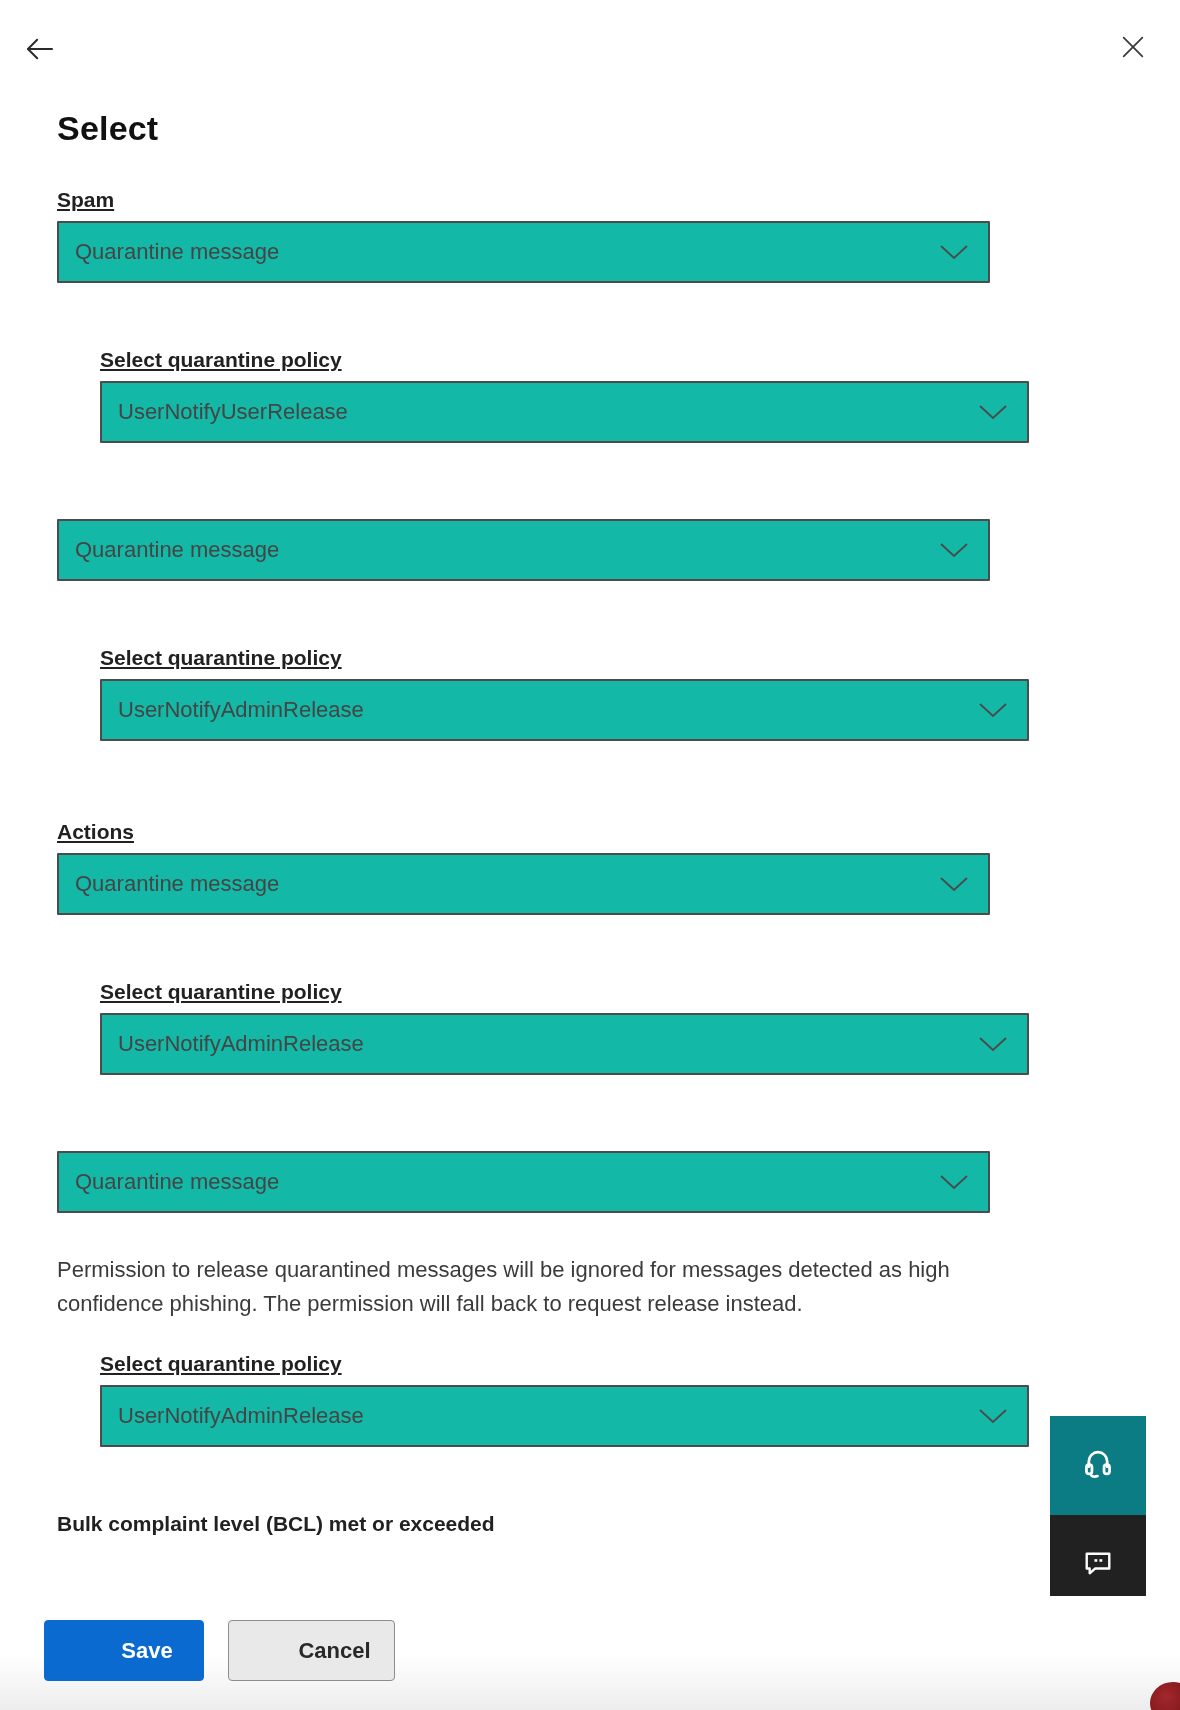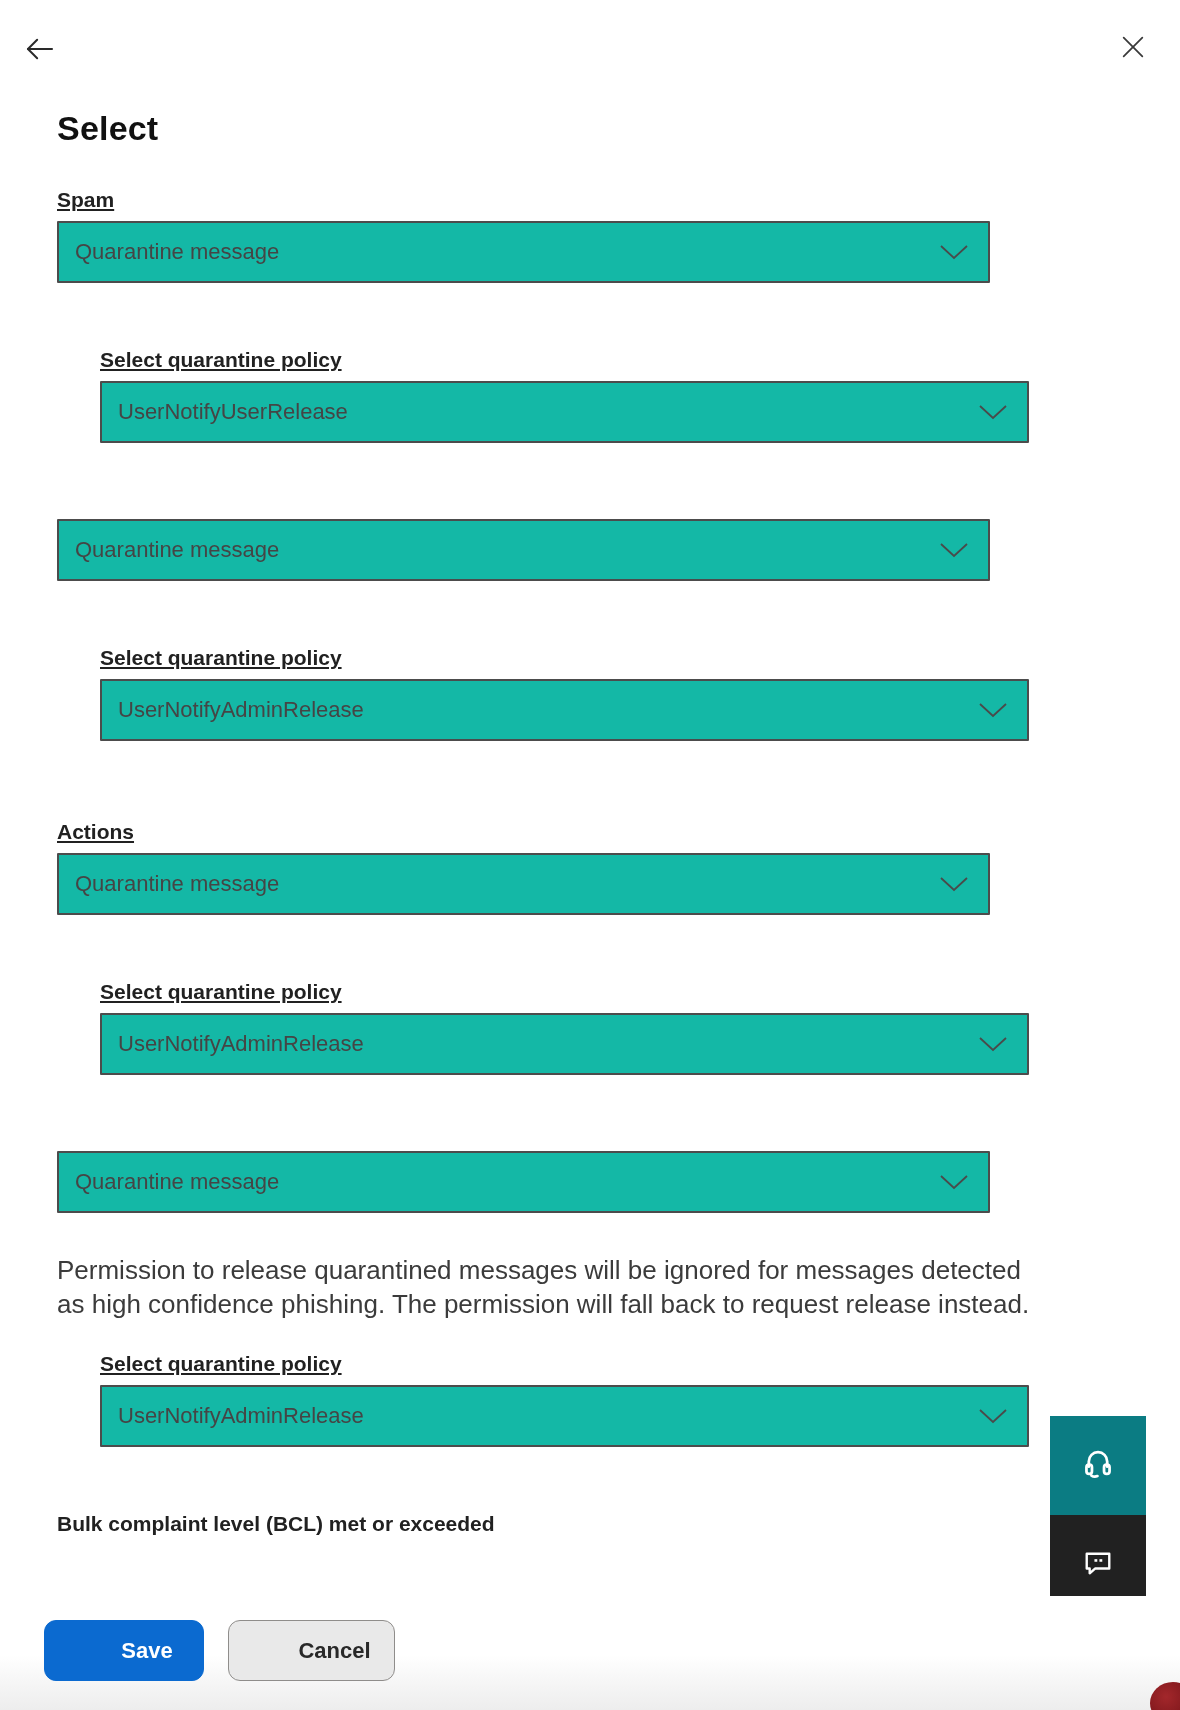--- a/index.html
+++ b/index.html
@@ -20,28 +20,28 @@
   .section-label { font-size:21px; font-weight:700; color:#212121; line-height:30px; margin-bottom:6px;text-decoration:underline; }
 
   .dropdown { position:relative; height:62px; background:#14b8a6; border:2px solid #4c4c4c; border-radius:1px; display:flex; align-items:center; padding:0 56px 0 16px; cursor:pointer; }
   .dropdown .dd-value { font-size:22px; color:#454545; white-space:nowrap; overflow:hidden; text-overflow:ellipsis; }
   .dropdown .chevron { position:absolute; right:20px; top:50%; margin-top:-7px; width:28px; height:15px; display:block; }
 
   .action-dropdown { width:933px; }
   .policy-group { margin-left:43px; margin-top:62px; width:929px; }
   .policy-group .dropdown { width:929px; }
 
-  .note { margin-top:40px; width:985px; font-size:26px; line-height:34px; color:#3b3b3b; }
+  .note { margin-top:40px; width:985px; font-size:22px; line-height:34px; color:#3b3b3b; }
   .policy-group.tight { margin-top:28px; }
 
   .next-section-label { margin-top:62px; font-size:21px; font-weight:700; color:#212121; line-height:30px; }
 
   
   .footer { position:absolute; left:0; bottom:0; width:1180px; height:114px; background:linear-gradient(180deg,#ffffff 0%,#ffffff 52%,#ededed 100%); }
-  .btn { position:absolute; top:24px; height:61px; border-radius:12px; font-family:"Liberation Sans",sans-serif; font-size:22px; font-weight:700; cursor:pointer;padding-left:46px; }
+  .btn { position:absolute; top:24px; height:61px; border-radius:4px; font-family:"Liberation Sans",sans-serif; font-size:22px; font-weight:700; cursor:pointer;padding-left:46px; }
   .btn-save { left:44px; width:160px; background:#0b6ad0; border:1px solid #0b6ad0; color:#ffffff; }
   .btn-cancel { left:228px; width:167px; background:#e9e9e9; border:1px solid #8f8d8b; color:#292929; }
 
   
   .widget { position:absolute; right:34px; top:1416px; width:96px; display:flex; flex-direction:column; }
   .widget-btn { width:96px; border:none; cursor:pointer; display:flex; align-items:center; justify-content:center; }
   .help-btn { height:99px; background:#0b7c83; }
   .feedback-btn { height:96px; background:#212121; }
 
   

